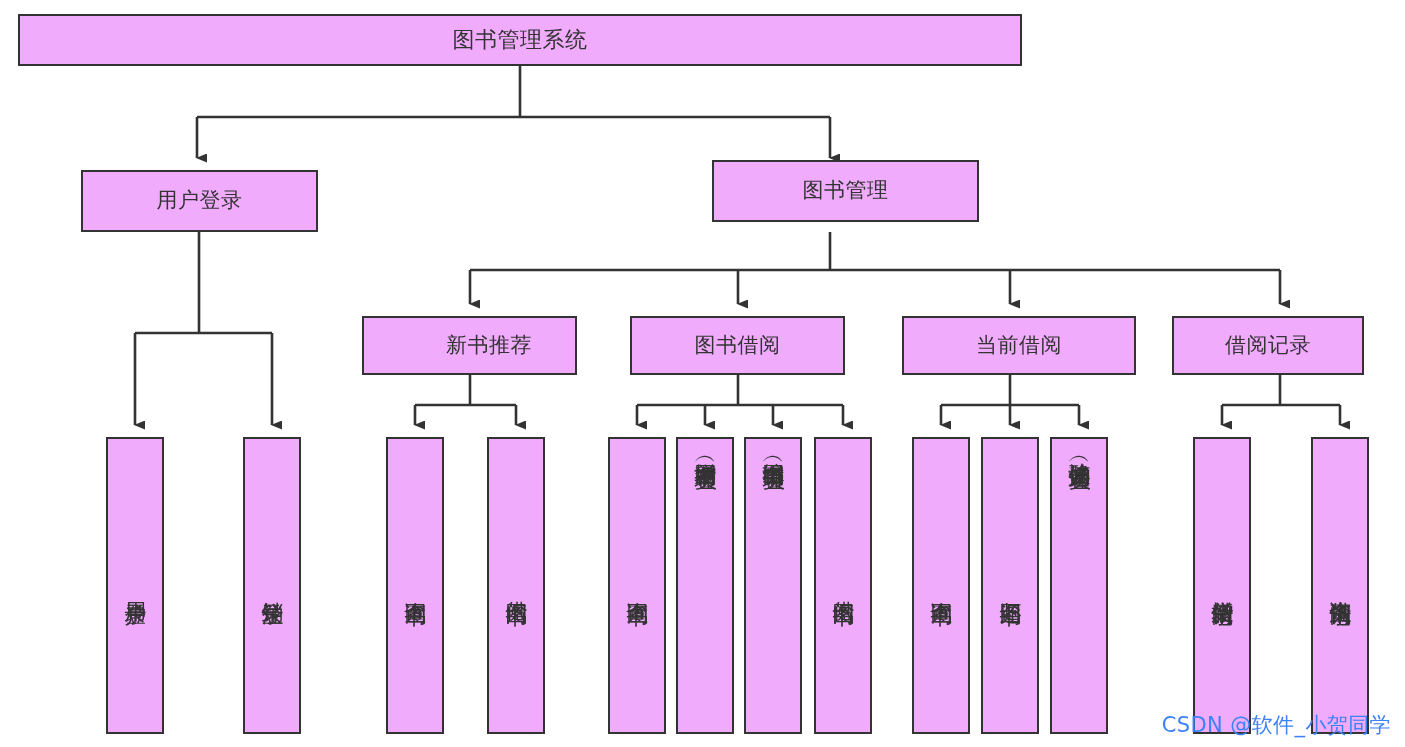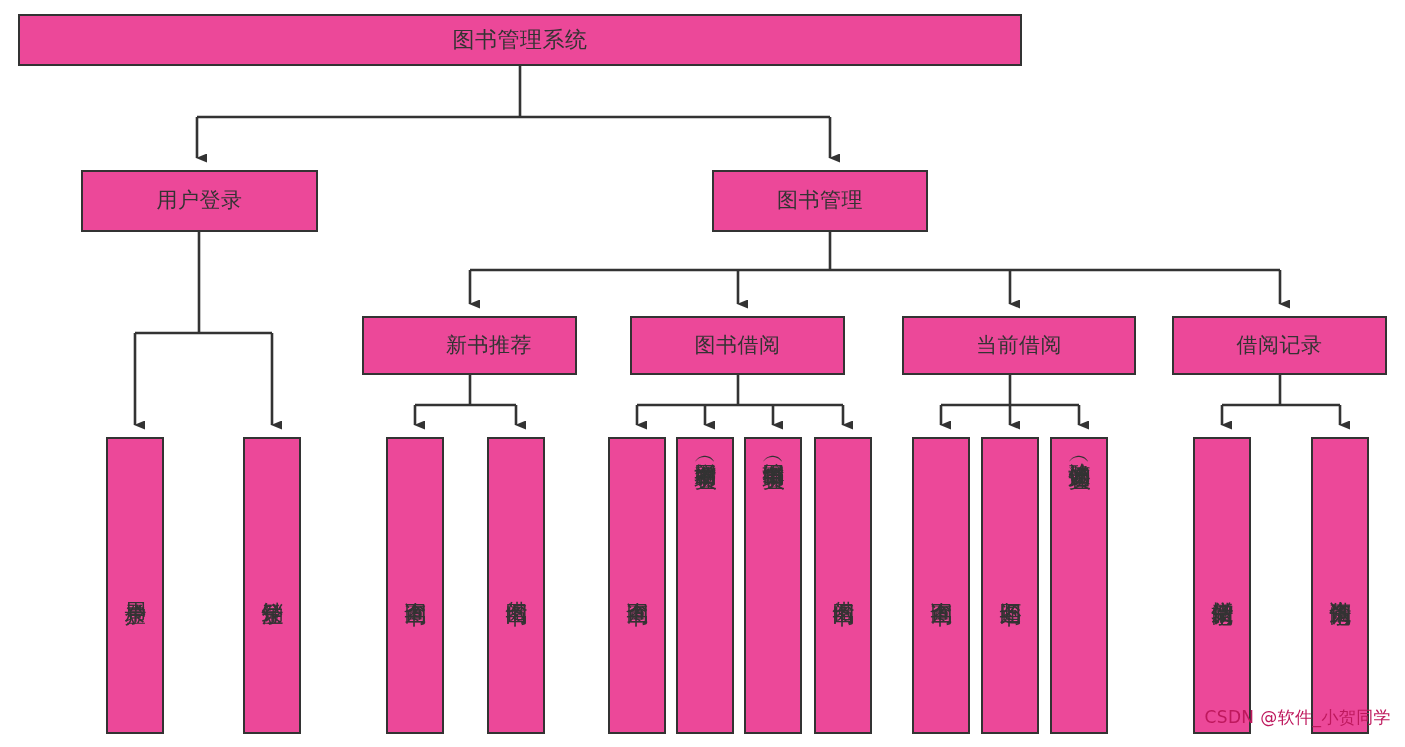--- a/index.html
+++ b/index.html
@@ -9,21 +9,21 @@
     font-family:"DejaVu Sans","Liberation Sans",sans-serif;
     overflow:hidden;
     position:relative;
   }
   #canvas{position:absolute;left:0;top:0;width:1405px;height:747px;}
   svg#wires{position:absolute;left:0;top:0;width:1405px;height:747px;}
 
   .node{
     position:absolute;
     box-sizing:border-box;
-    background:#ec4899;
+    background:#f0abfc;
     border:2px solid #333333;
     display:flex;
     align-items:center;
     justify-content:center;
     color:#222222;
   }
   .node .lbl{
     display:block;
     text-align:center;
     line-height:1.12;
@@ -51,23 +51,23 @@
     letter-spacing:1px;
     white-space:pre;
     height:auto;
   }
   
   .node.v.center{align-items:center;padding-top:0;}
 
   #watermark{
     position:absolute;
     right:14px;
-    bottom:18px;
-    font-size:17px;
-    color:#be185d;
+    bottom:8px;
+    font-size:21px;
+    color:#3b82f6;
     white-space:nowrap;
     letter-spacing:0.4px;
     pointer-events:none;
   }
 </style>
 </head>
 <body>
 
 <div id="canvas">
 
@@ -121,34 +121,34 @@
     </g>
   </svg>
 
   <div class="node h root" style="left:18px;top:14px;width:1004px;height:52px;">
     <span class="lbl">图书管理系统</span>
   </div>
 
   <div class="node h" style="left:81px;top:170px;width:237px;height:62px;">
     <span class="lbl">用户登录</span>
   </div>
-  <div class="node h" style="left:712px;top:170px;width:216px;height:62px;">
+  <div class="node h" style="left:712px;top:160px;width:267px;height:62px;">
     <span class="lbl">图书管理</span>
   </div>
 
   <div class="node h" style="left:362px;top:316px;width:215px;height:59px;padding-left:39px;">
     <span class="lbl">新书推荐</span>
   </div>
   <div class="node h" style="left:630px;top:316px;width:215px;height:59px;">
     <span class="lbl">图书借阅</span>
   </div>
   <div class="node h" style="left:902px;top:316px;width:234px;height:59px;">
     <span class="lbl">当前借阅</span>
   </div>
-  <div class="node h" style="left:1172px;top:316px;width:215px;height:59px;">
+  <div class="node h" style="left:1172px;top:316px;width:192px;height:59px;">
     <span class="lbl">借阅记录</span>
   </div>
 
   <div class="node v center" style="left:106px;top:437px;width:58px;height:297px;">
     <span class="lbl">用户登录</span>
   </div>
   <div class="node v center" style="left:243px;top:437px;width:58px;height:297px;">
     <span class="lbl">注销登录</span>
   </div>
 

